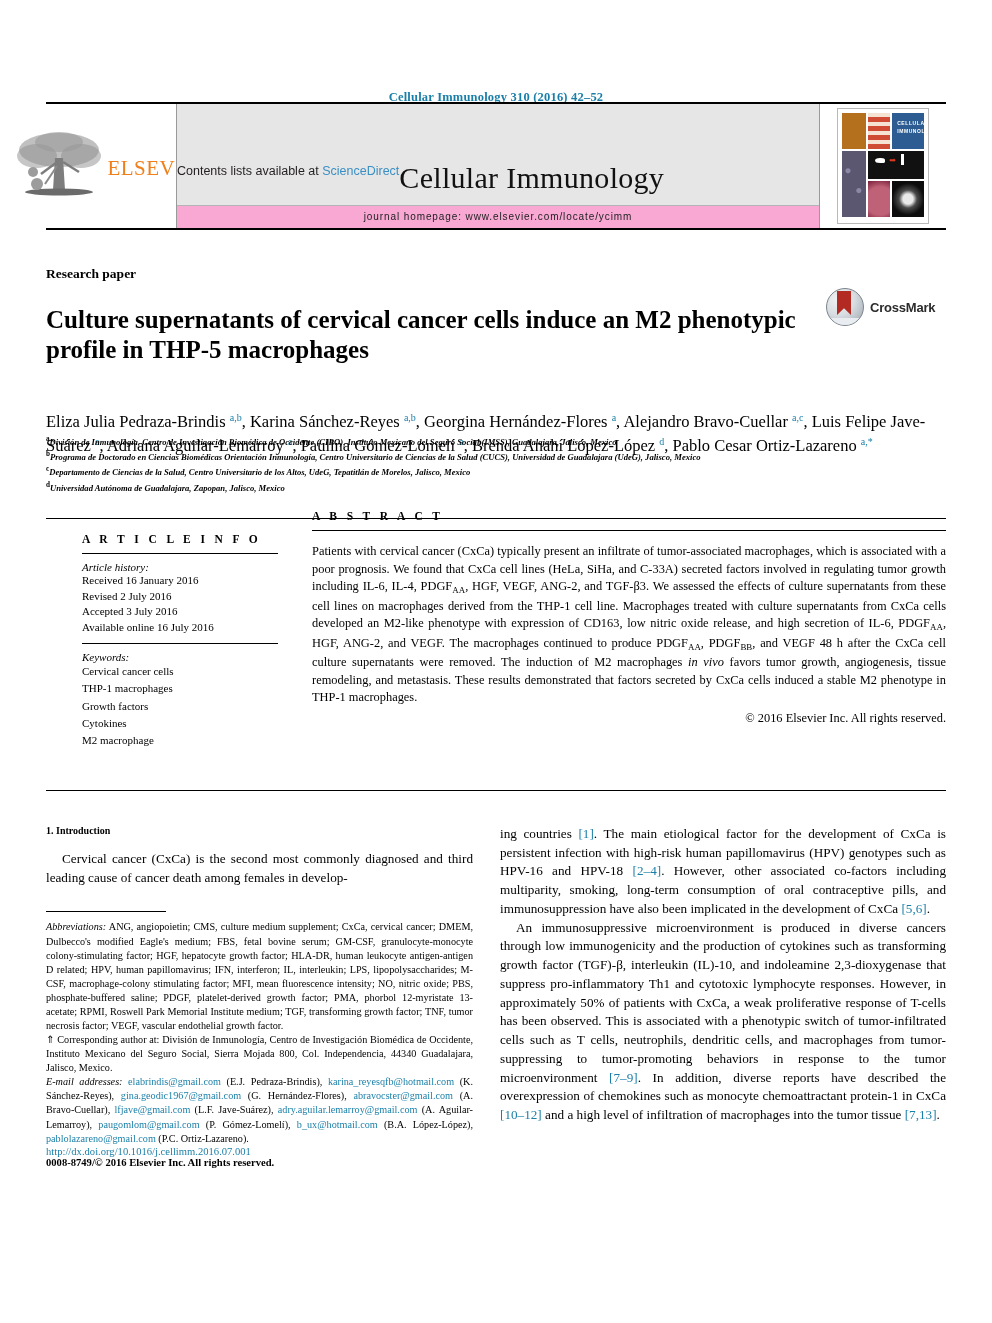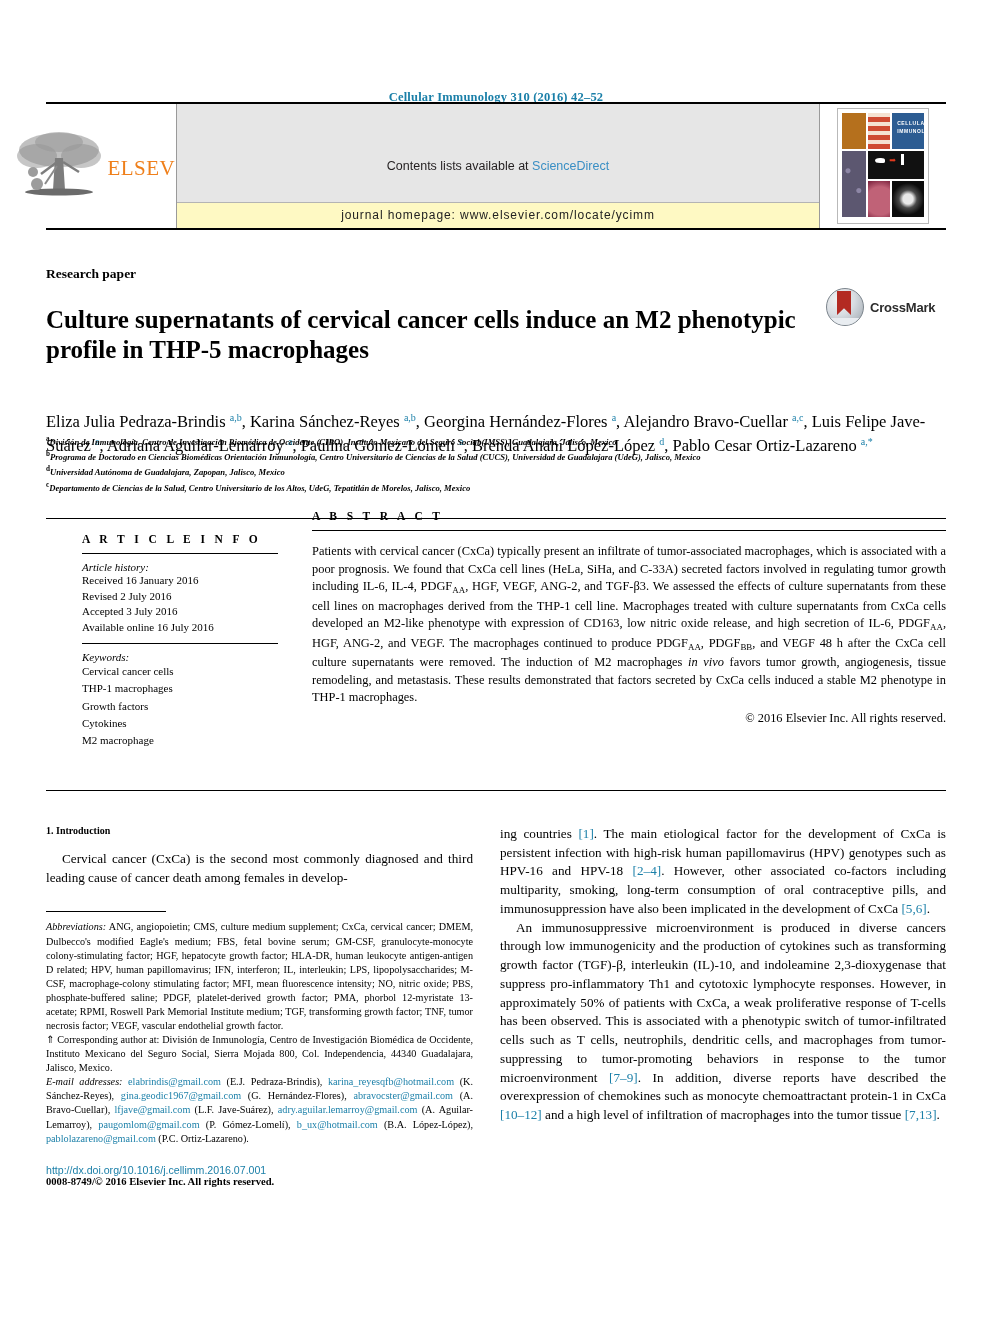--- a/index.html
+++ b/index.html
@@ -65,23 +65,24 @@
     letter-spacing: .5px;
     line-height: 1;
     margin-top: 1px;
   }
   .center-block {
     flex: 1 1 auto;
     background: #e6e6e6;
     border-left: 1px solid #9a9a9a;
     border-right: 1px solid #9a9a9a;
     display: flex;
-    flex-direction: column;
+    flex-direction: row;
     align-items: center;
-    justify-content: center;
+    justify-content: flex-start;
+    padding-top: 9px;
     box-sizing: border-box;
     position: relative;
   }
   .contents-line {
     font-family: "Liberation Sans", sans-serif;
     font-size: 12.5px;
     color: #231f20;
   }
   .contents-line .sd-link { color: #3a8fc4; }
   .journal-name {
@@ -90,25 +91,25 @@
     color: #111;
     margin-top: 14px;
     letter-spacing: .3px;
   }
   .homepage-bar {
     position: absolute;
     left: 0; right: 0; bottom: 0;
     border-top: 1px solid #b4b4b4;
     text-align: center;
     font-family: "Liberation Sans", sans-serif;
-    font-size: 12px;
+    font-size: 10px;
     letter-spacing: .9px;
     color: #222;
     padding: 5px 0 6px 0;
-    background: #fef9c3;
+    background: #f9a8d4;
   }
   .cover-block {
     width: 126px;
     flex: 0 0 126px;
     display: flex;
     align-items: center;
     justify-content: center;
   }
   .cover-thumb {
     width: 92px;
@@ -308,22 +309,21 @@
     margin: 24px 0 8px 0;
   }
   .fn {
     font-family: "Liberation Serif", serif;
     font-size: 10.2px;
     line-height: 1.38;
     text-align: justify;
   }
   .mail { color: #1a7fa8; }
   .doi-line {
-    margin-top: 18px;
-    font-family: Liberation Sans, sans-serif;
+    font-family: Liberation Serif, serif;
     font-size: 10.6px;
     color: #1a7fa8;
   }
   .issn-line {
     font-family: "Liberation Serif", serif;
     font-size: 10.6px;
     font-weight: bold;
     color: #000;
   }
   sub { font-size: 72%; }
@@ -355,20 +355,21 @@
           </g>
         </svg>
       </span>
       <span class="elsevier-word">ELSEVIER</span>
     </div>
 
     <div class="center-block">
       <div class="contents-line">
         <span>Contents lists available at </span><span class="sd-link">ScienceDirect</span>
       </div>
+      <div class="journal-name">Cellular Immunology</div>
       <div class="homepage-bar">journal homepage: www.elsevier.com/locate/ycimm</div>
     </div>
 
     <div class="cover-block">
       <div class="cover-thumb">
         <div class="cv cv1"></div>
         <div class="cv cv2"></div>
         <div class="cv cv3">
           <div class="cvtext">
             <div>CELLULAR</div>
@@ -394,22 +395,22 @@
   <div class="crossmark">
     <span class="cm-circle"></span>
     <span class="cm-text">CrossMark</span>
   </div>
 
   <div class="authors">Eliza Julia Pedraza-Brindis <sup>a,b</sup>, Karina Sánchez-Reyes <sup>a,b</sup>, Georgina Hernández-Flores <sup>a</sup>, Alejandro Bravo-Cuellar <sup>a,c</sup>, Luis Felipe Jave-Suárez <sup>a</sup>, Adriana Aguilar-Lemarroy <sup>a</sup>, Paulina Gómez-Lomelí <sup>a</sup>, Brenda Anahí López-López <sup>d</sup>, Pablo Cesar Ortiz-Lazareno <sup>a,*</sup></div>
 
   <div class="affils">
     <div><sup>a</sup><span>División de Inmunología, Centro de Investigación Biomédica de Occidente (CIBO), Instituto Mexicano del Seguro Social (IMSS), Guadalajara, Jalisco, Mexico</span></div>
     <div><sup>b</sup><span>Programa de Doctorado en Ciencias Biomédicas Orientación Inmunología, Centro Universitario de Ciencias de la Salud (CUCS), Universidad de Guadalajara (UdeG), Jalisco, Mexico</span></div>
+    <div><sup>c</sup><span>Departamento de Ciencias de la Salud, Centro Universitario de los Altos, UdeG, Tepatitlán de Morelos, Jalisco, Mexico</span></div>
     <div><sup>d</sup><span>Universidad Autónoma de Guadalajara, Zapopan, Jalisco, Mexico</span></div>
-    <div><sup>c</sup><span>Departamento de Ciencias de la Salud, Centro Universitario de los Altos, UdeG, Tepatitlán de Morelos, Jalisco, Mexico</span></div>
   </div>
 
   <div class="rule-top"></div>
 
   <div class="info-col">
     <div class="sec-head">A R T I C L E  I N F O</div>
     <div class="hline"></div>
     <div class="info-sub">Article history:</div>
     <div class="info-line">Received 16 January 2016</div>
     <div class="info-line">Revised 2 July 2016</div>

